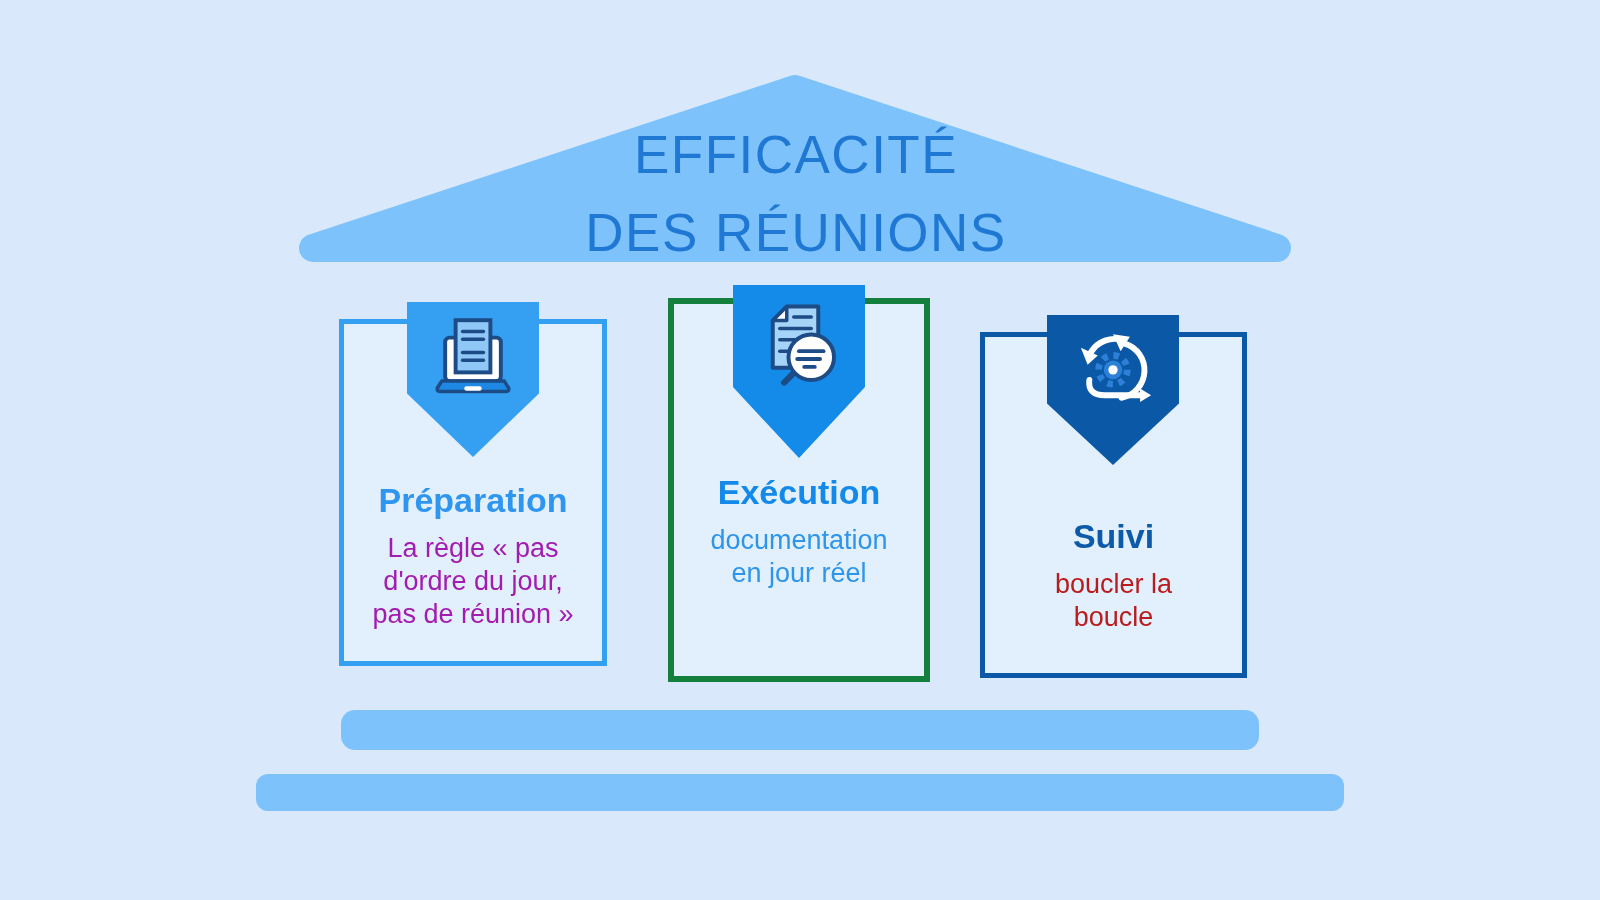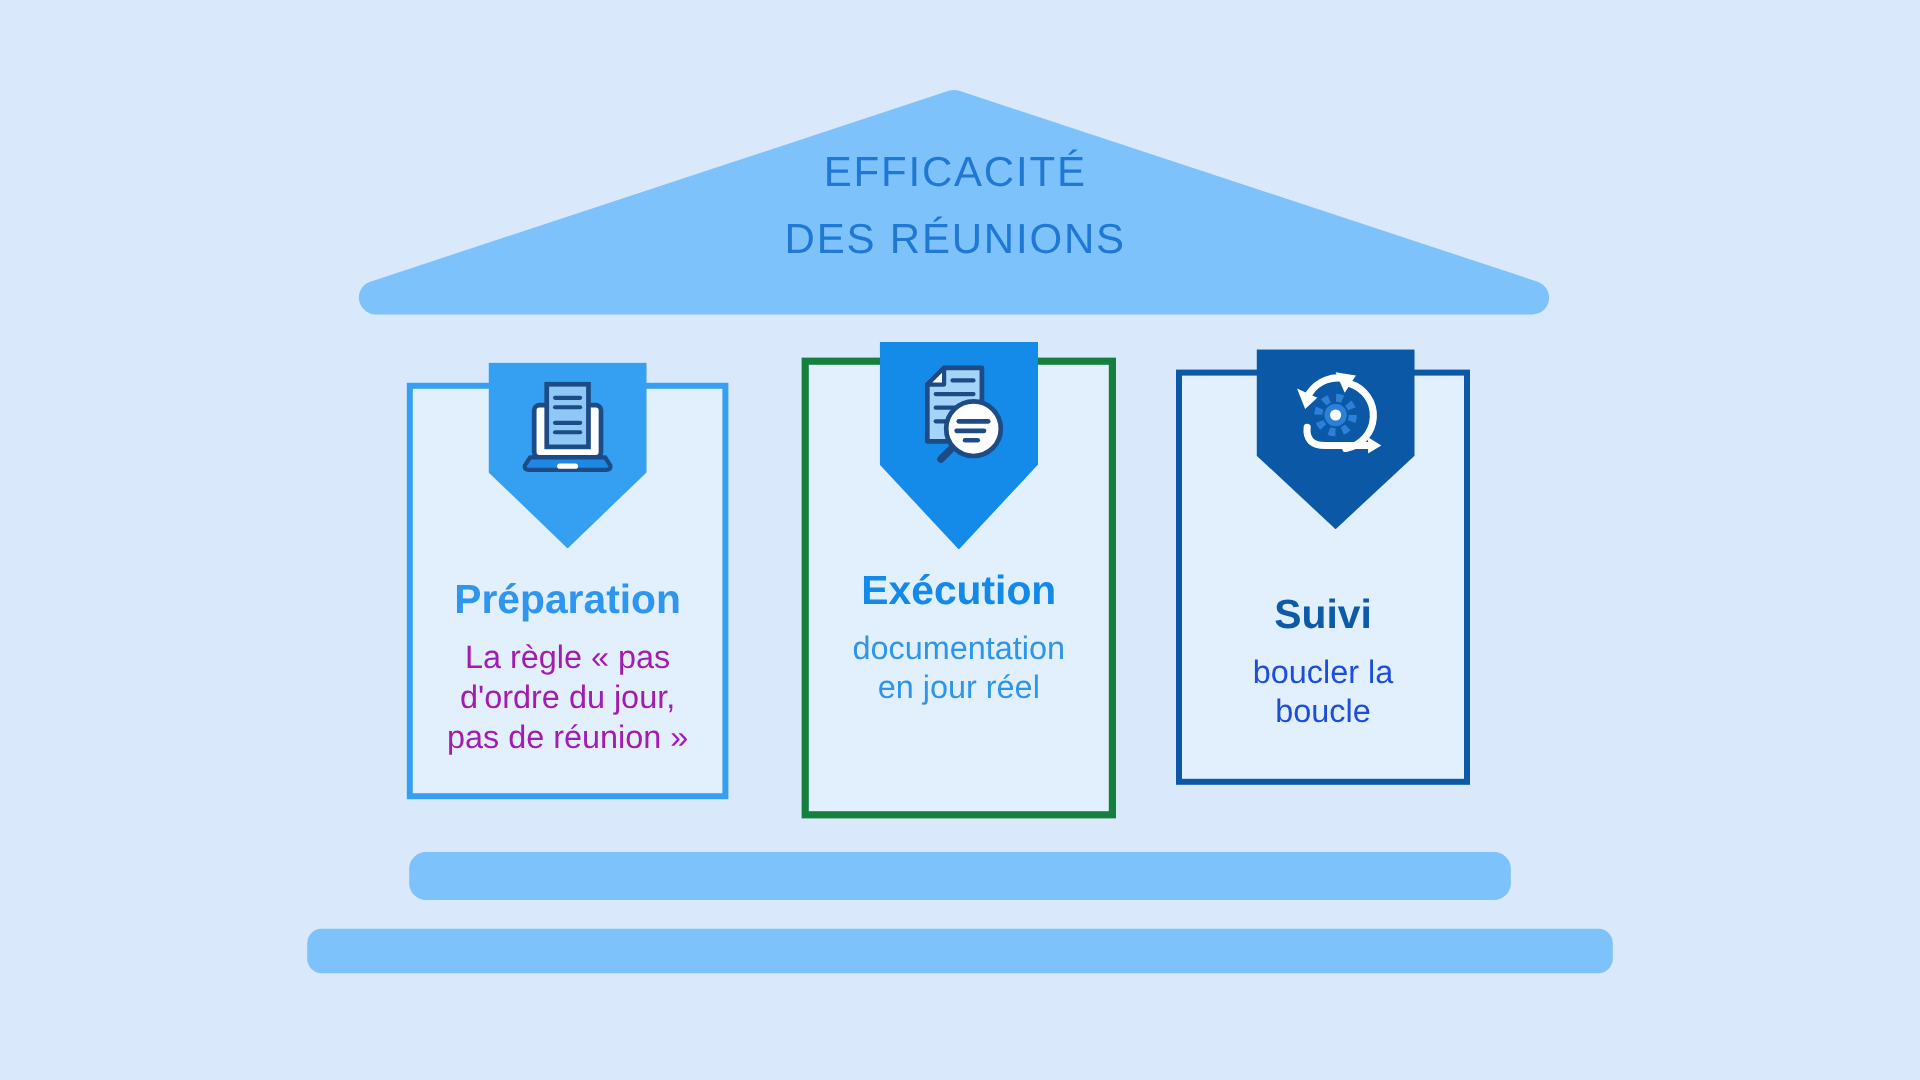--- a/index.html
+++ b/index.html
@@ -6,47 +6,47 @@
   .stage {
     position: relative; width: 1600px; height: 900px;
     background: #D9E9FB; overflow: hidden;
     font-family: "Liberation Sans", sans-serif;
   }
   
   .roof-svg { position: absolute; left: 266px; top: 58px; }
   .roof-title {
     position: absolute; left: 266px; top: 116px; width: 1060px;
     text-align: center; white-space: pre-line;
-    font-size: 35px; line-height: 56px; font-weight: 400;
+    font-size: 53px; line-height: 78px; font-weight: 400;
     letter-spacing: 1.5px; color: #1F78D4;
   }
   
   .pillar { position: absolute; }
   .pillar-1 { left: 339px; top: 319px; width: 268px; height: 347px; }
   .pillar-2 { left: 668px; top: 298px; width: 262px; height: 384px; }
-  .pillar-3 { left: 980px; top: 308px; width: 245px; height: 346px; }
+  .pillar-3 { left: 980px; top: 332px; width: 267px; height: 346px; }
   .card {
     box-sizing: border-box; width: 100%; height: 100%;
     background: #E2EFFD; text-align: center;
   }
   .pillar-1 .card { border: 5px solid #35A0F2; padding-top: 157px; }
   .pillar-2 .card { border: 6px solid #15803d; padding-top: 169px; }
   .pillar-3 .card { border: 5px solid #0B58A6; padding-top: 180px; }
   .heading { margin: 0; font-size: 34px; font-weight: 700; }
   .pillar-1 .heading { color: #2F96EF; }
   .pillar-2 .heading { color: #1389E9; }
   .pillar-3 .heading { color: #0C5AA8; }
   .body {
     margin: 12px auto 0; max-width: 236px;
     font-size: 27px; line-height: 33px; font-weight: 400;
     white-space: pre-line;
   }
   .pillar-1 .body { color: #a21caf; }
   .pillar-2 .body { color: #2D95EA; }
-  .pillar-3 .body { color: #1d4ed8; }
+  .pillar-3 .body { color: #b91c1c; }
   
   .pennant {
     position: absolute; width: 132px; text-align: center;
     clip-path: polygon(0 0, 100% 0, 100% 59%, 50% 100%, 0 59%);
   }
   .pillar-1 .pennant { left: 68px;   top: -17px; height: 155px; background: #35A0F2; }
   .pillar-2 .pennant { left: 65px;   top: -13px; height: 173px; background: #148AE9; }
   .pillar-3 .pennant { left: 67px;   top: -17px; height: 150px; background: #0B58A6; }
   .pillar-1 .pennant svg { margin-top: 13px; }
   .pillar-2 .pennant svg { margin-top: 16px; }

